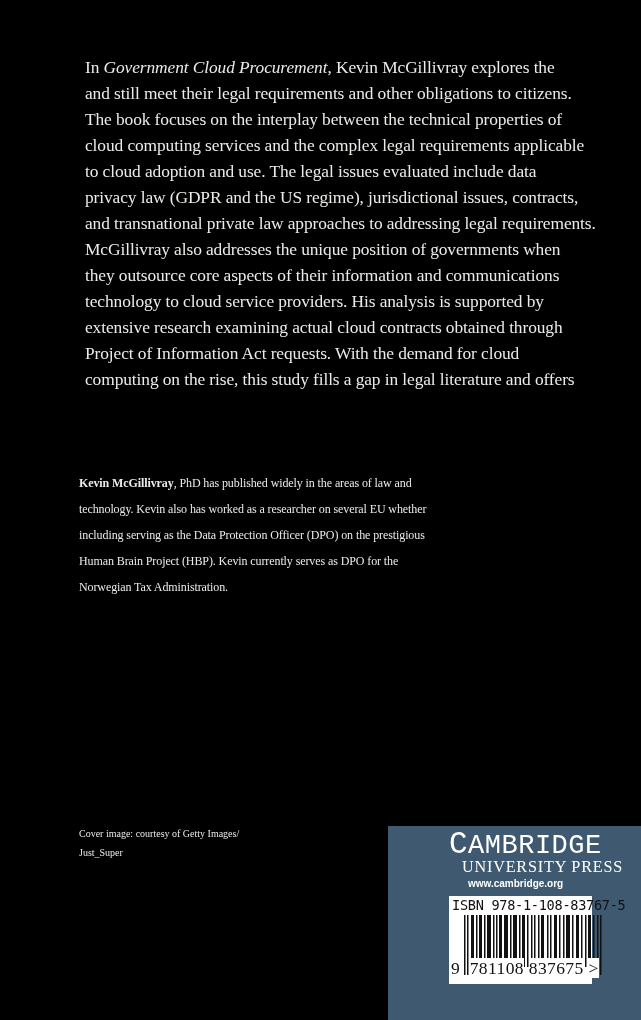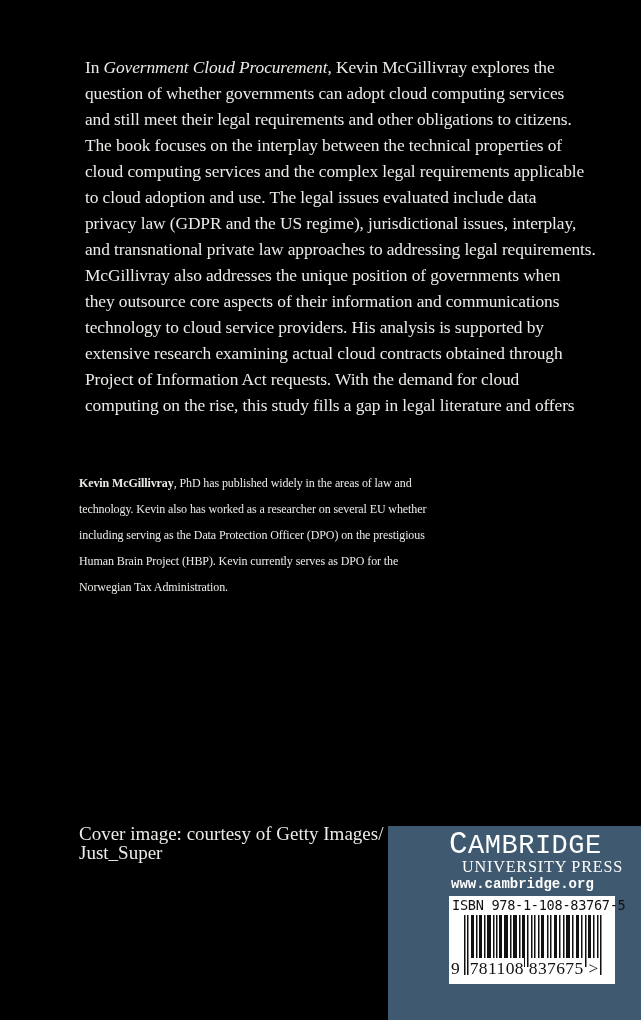--- a/index.html
+++ b/index.html
@@ -7,64 +7,63 @@
     width: 641px; height: 1020px; background: #000000; position: relative; overflow: hidden;
     font-family: "Liberation Serif", "DejaVu Serif", serif; color: #ecebe8;
   }
   .blurb {
     position: absolute; left: 85px; top: 54px; width: 520px;
     font-size: 17.4px; line-height: 26px; letter-spacing: -0.1px;
   }
   .blurb .line { display: block; white-space: nowrap; }
   .bio { position: absolute; left: 79px; top: 470px; width: 520px; font-size: 12px; line-height: 26px; letter-spacing: -0.1px; }
   .bio .line { display: block; white-space: nowrap; }
-  .credit { position: absolute; left: 79px; top: 824px; font-size: 19px; line-height: 19px; }
+  .credit { position: absolute; left: 79px; top: 824px; font-size: 10px; line-height: 19px; }
   .credit .line { display: block; white-space: nowrap; }
   .panel {
     position: absolute; left: 388px; top: 826px; width: 253px; height: 194px; background: #3f5a70;
   }
   .cup-name {
     position: absolute; left: 61px; top: 4px; color: #ffffff;
     font-family: Liberation Mono, monospace; font-size: 27px; letter-spacing: 0.5px; line-height: 30px;
     white-space: nowrap;
   }
   .cup-name .big { font-size: 31px; }
   .cup-press {
     position: absolute; left: 74px; top: 32px; color: #ffffff;
     font-family: "Liberation Serif", serif; font-size: 16.2px; letter-spacing: 0.8px; line-height: 18px; white-space: nowrap;
   }
   .cup-url {
-    position: absolute; left: 63px; top: 50px; color: #ffffff;
-    font-family: Liberation Mono, monospace; font-weight: bold; font-size: 14px; line-height: 16px; white-space: nowrap;
+    position: absolute; left: 80px; top: 50px; color: #ffffff;
+    font-family: Liberation Sans, sans-serif; font-weight: bold; font-size: 10px; line-height: 16px; white-space: nowrap;
   }
   .barcode-box {
-    position: absolute; left: 61px; top: 70px; width: 166px; height: 88px; background: #ffffff;
+    position: absolute; left: 61px; top: 70px; width: 143px; height: 88px; background: #ffffff;
   }
   .isbn-text {
     position: absolute; left: 3px; top: 1px; color: #111;
     font-family: "DejaVu Sans Mono", "Liberation Mono", monospace; font-size: 13.6px; letter-spacing: -0.3px; white-space: nowrap;
   }
   .bars { position: absolute; left: 15px; top: 19px; width: 140px; height: 60px; }
   .digits {
     position: absolute; left: 2px; top: 62px; color: #111; background: transparent;
     font-family: Liberation Serif, serif; font-size: 17.5px; white-space: nowrap; letter-spacing: 0.4px;
   }
   .digits span { background: #fff; }
 </style>
 </head>
 <body>
 
 <div class="blurb">
   <span class="line"><span>In </span><i>Government Cloud Procurement</i><span>, Kevin McGillivray explores the</span></span>
-  <span class="line">question of whether governments can adopt cloud computing services</span>
   <span class="line">and still meet their legal requirements and other obligations to citizens.</span>
   <span class="line">The book focuses on the interplay between the technical properties of</span>
   <span class="line">cloud computing services and the complex legal requirements applicable</span>
   <span class="line">to cloud adoption and use. The legal issues evaluated include data</span>
-  <span class="line">privacy law (GDPR and the US regime), jurisdictional issues, interplay,</span>
+  <span class="line">privacy law (GDPR and the US regime), jurisdictional issues, contracts,</span>
   <span class="line">and transnational private law approaches to addressing legal requirements.</span>
   <span class="line">McGillivray also addresses the unique position of governments when</span>
   <span class="line">they outsource core aspects of their information and communications</span>
   <span class="line">technology to cloud service providers. His analysis is supported by</span>
   <span class="line">extensive research examining actual cloud contracts obtained through</span>
   <span class="line">Project of Information Act requests. With the demand for cloud</span>
   <span class="line">computing on the rise, this study fills a gap in legal literature and offers</span>
 </div>
 
 <div class="bio">

